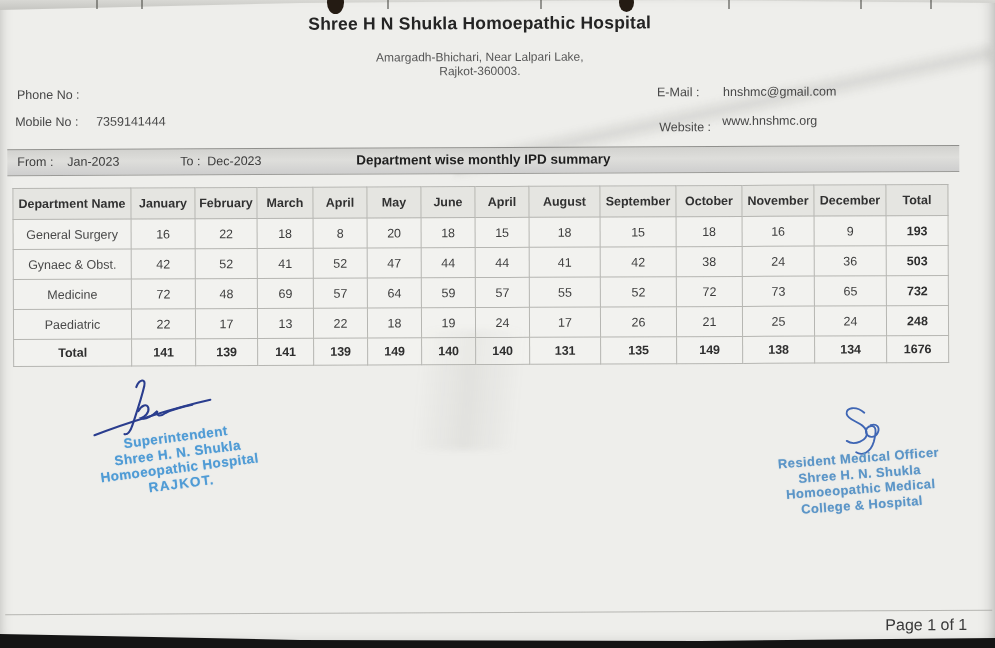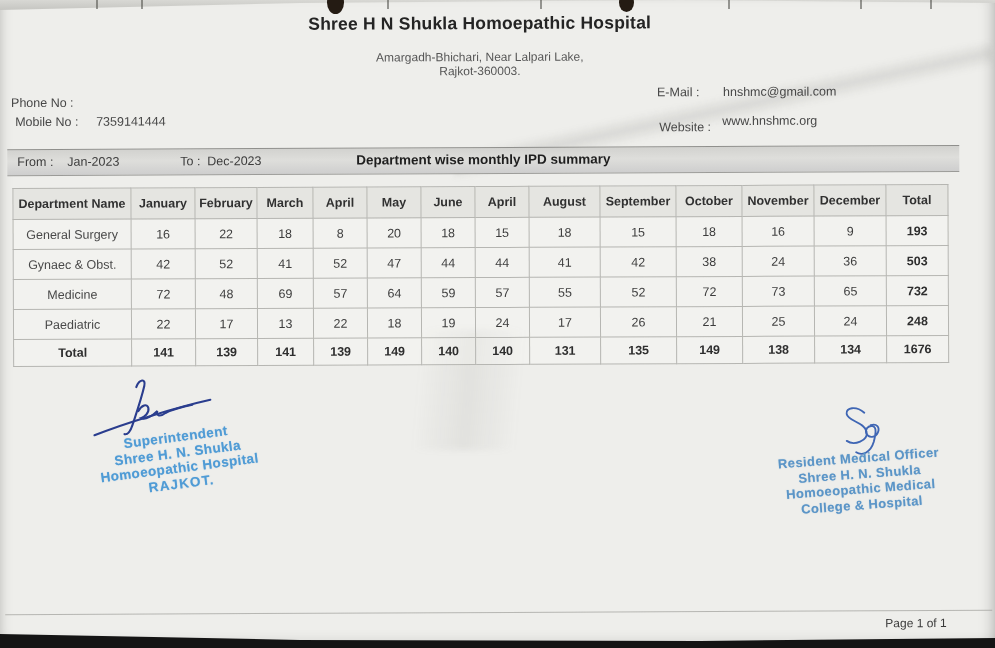--- a/index.html
+++ b/index.html
@@ -38,21 +38,21 @@
   .hole.h2{left:619px;top:-7px;width:15px;height:19px;}
 
   .content{position:absolute;inset:0;transform:rotate(-0.25deg);color:#3d3d3d;}
 
   .title{position:absolute;left:0;top:13px;width:962px;text-align:center;
     font-size:17.5px;font-weight:700;color:#242424;letter-spacing:.2px;}
   .addr{position:absolute;left:0;width:962px;text-align:center;font-size:12px;color:#565656;}
   .addr.a1{top:50px;} .addr.a2{top:64px;}
 
   .lbl,.val{position:absolute;font-size:12.5px;color:#474747;}
-  .phone-lbl{left:12px;top:86px;margin-top:8px;}
+  .phone-lbl{left:18px;top:86px;}
   .mobile-lbl{left:16px;top:113px;} .mobile-val{left:97px;top:113px;}
   .email-lbl{left:658px;top:86px;} .email-val{left:724px;top:86px;}
   .web-lbl{left:660px;top:121px;} .web-val{left:723px;top:115px;}
 
   .from-bar{position:absolute;left:8px;top:147px;width:952px;height:25px;
     background:linear-gradient(#d2d2cf,#dededb 45%,#cecece);
     border-top:1px solid #8f8f8c;border-bottom:1px solid #9b9b98;}
   .from-bar .fb{position:absolute;top:5px;font-size:12.5px;color:#3c3c3c;}
   .fb-from-l{left:10px;} .fb-from-v{left:60px;} .fb-to-l{left:173px;} .fb-to-v{left:200px;}
   .fb-title{position:absolute;top:4px;left:0;width:100%;text-align:center;
@@ -72,21 +72,21 @@
   .sig-right{left:824px;top:406px;width:58px;height:52px;}
   .stamp{position:absolute;text-align:center;font-weight:700;letter-spacing:.4px;}
   .stamp div{line-height:15.5px;}
   .stamp-left{left:78px;top:428px;width:200px;font-size:13.5px;color:#4f9bd5;
     transform:rotate(-7deg);text-shadow:0 0 1px rgba(79,155,213,.55);}
   .stamp-left div:last-child{letter-spacing:1.2px;}
   .stamp-right{left:762px;top:452px;width:195px;font-size:13px;color:#5b95c7;
     transform:rotate(-4deg);text-shadow:0 0 1px rgba(91,149,199,.5);}
 
   .footer-rule{position:absolute;left:4px;top:612px;width:987px;height:1px;background:#a3a39f;opacity:.75;}
-  .page-label{position:absolute;left:884px;top:618px;font-size:12px;color:#3a3a3a;}
+  .page-label{position:absolute;left:884px;top:618px;font-size:16px;color:#3a3a3a;}
 </style>
 </head>
 <body>
 
 <div class="backsheet"></div>
 
 <div class="paper">
   <div class="crease1"></div>
   <div class="crease2"></div>
 

